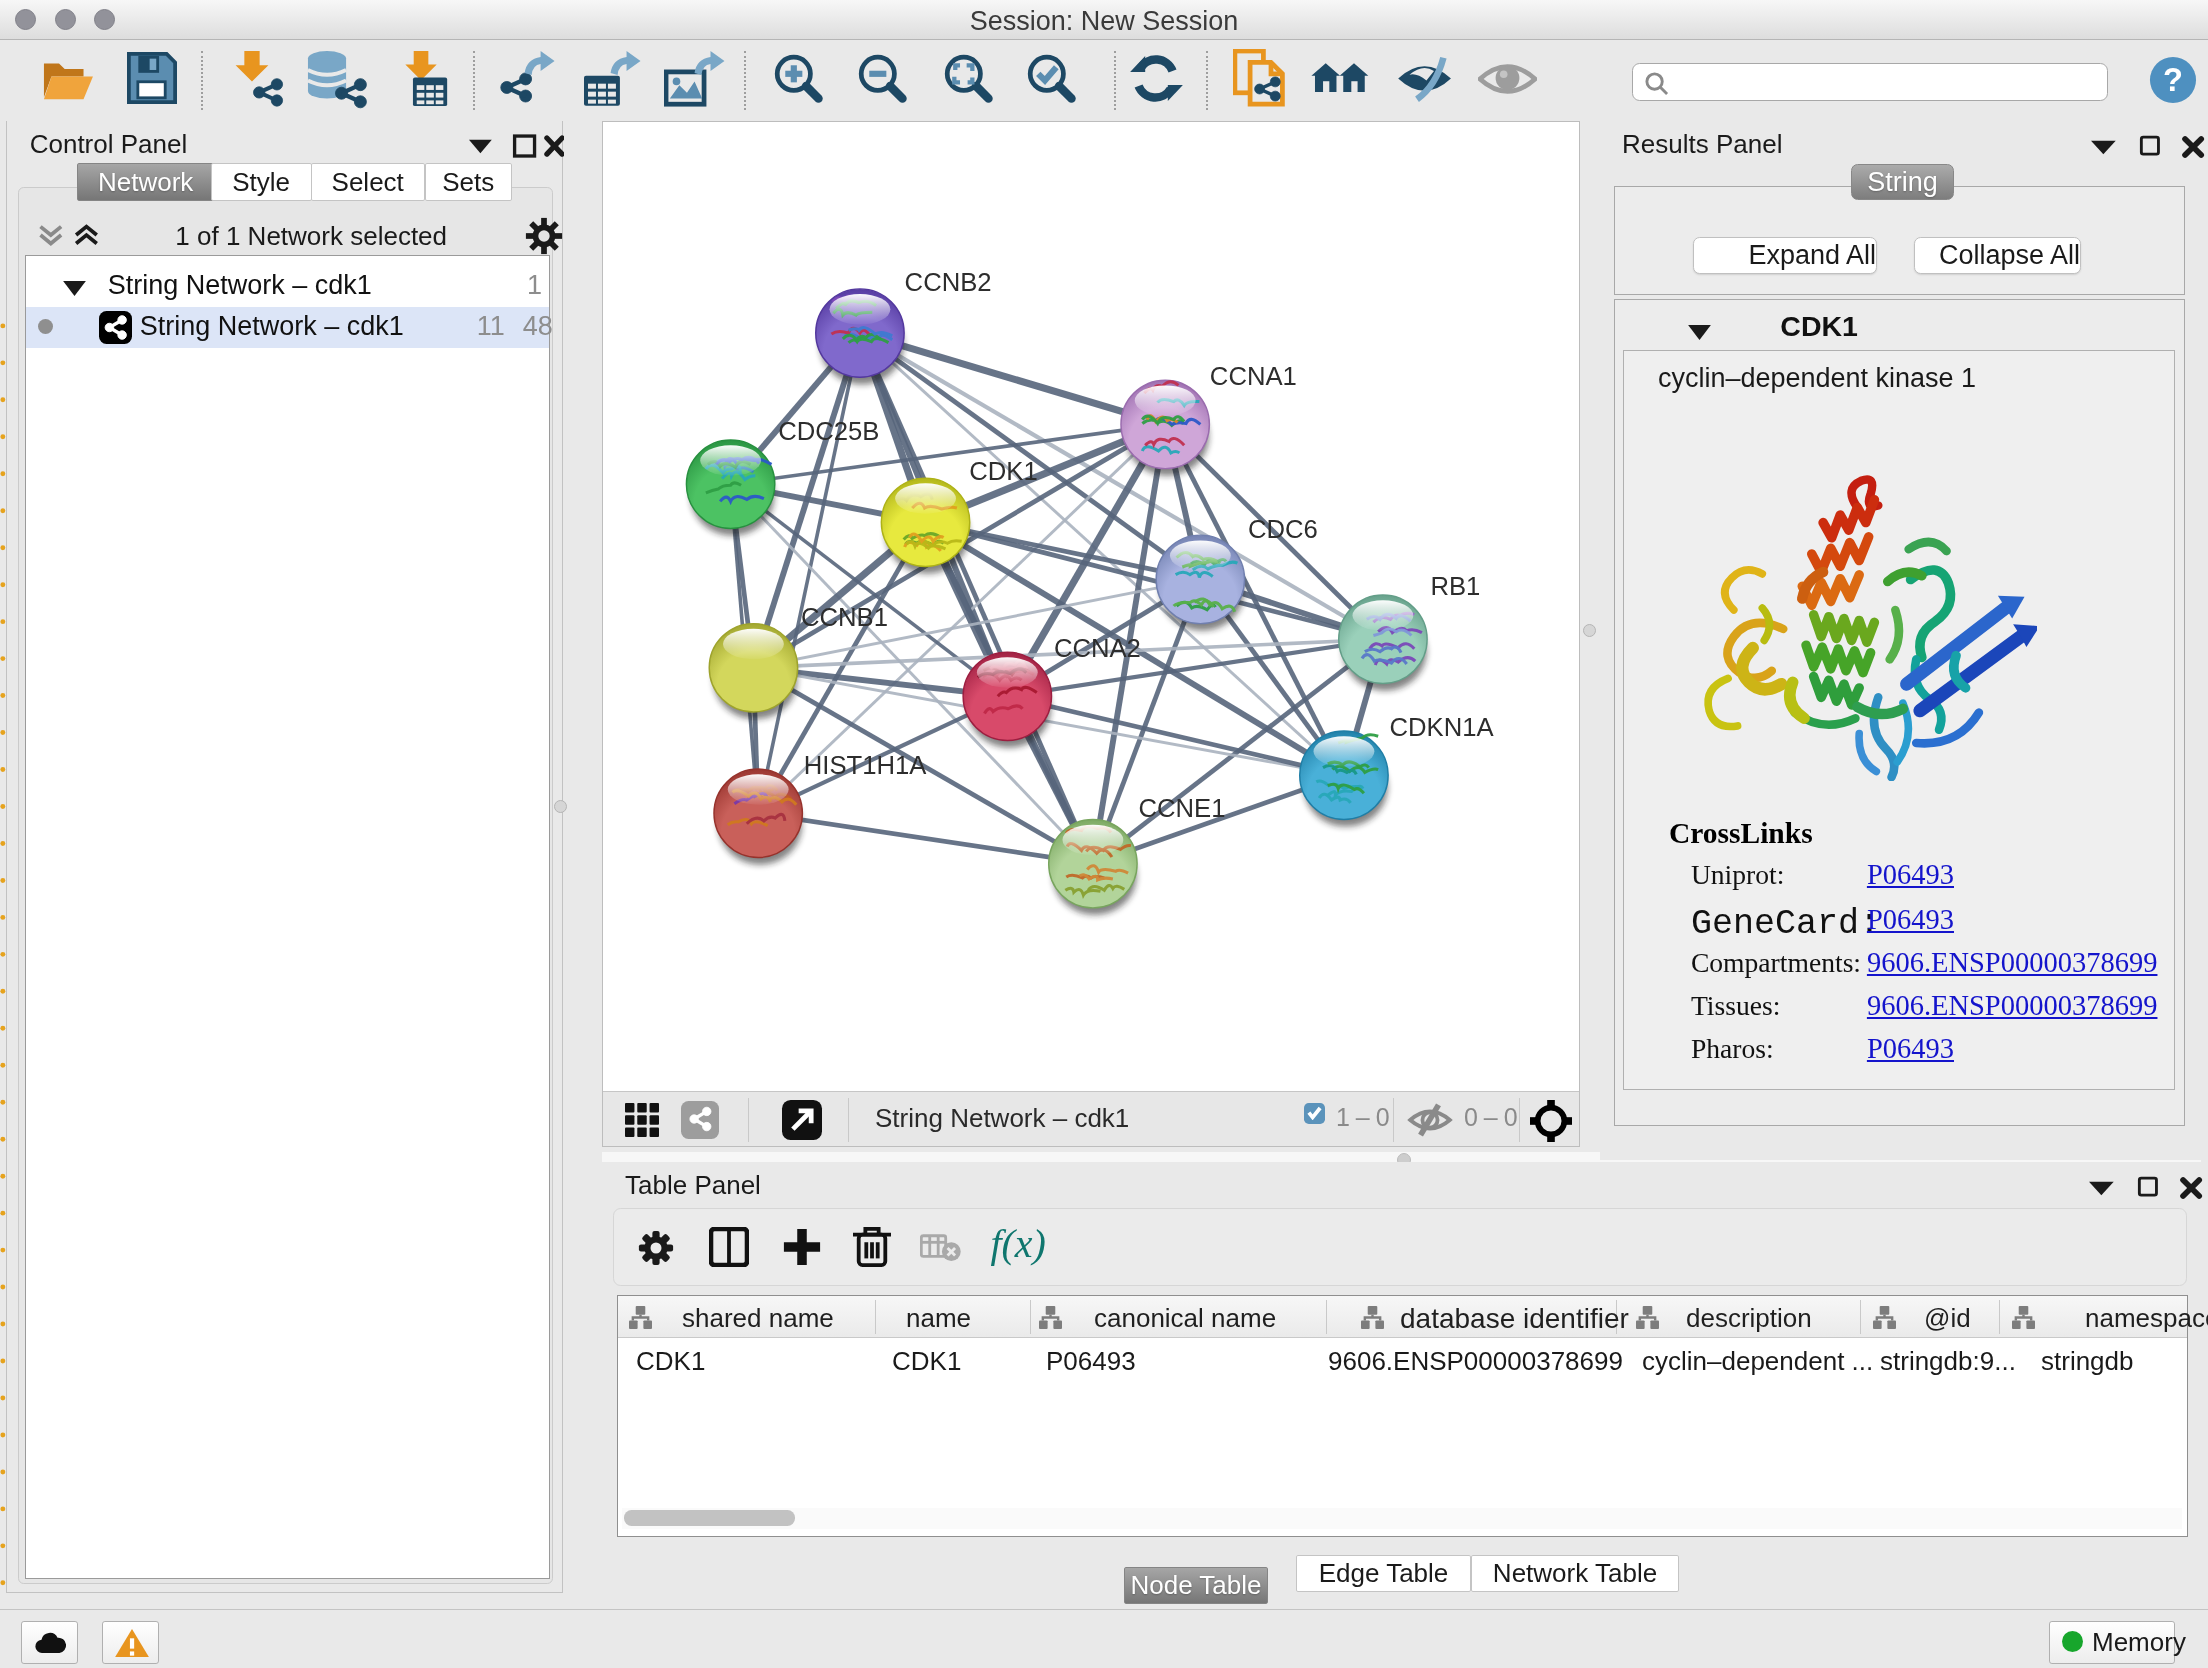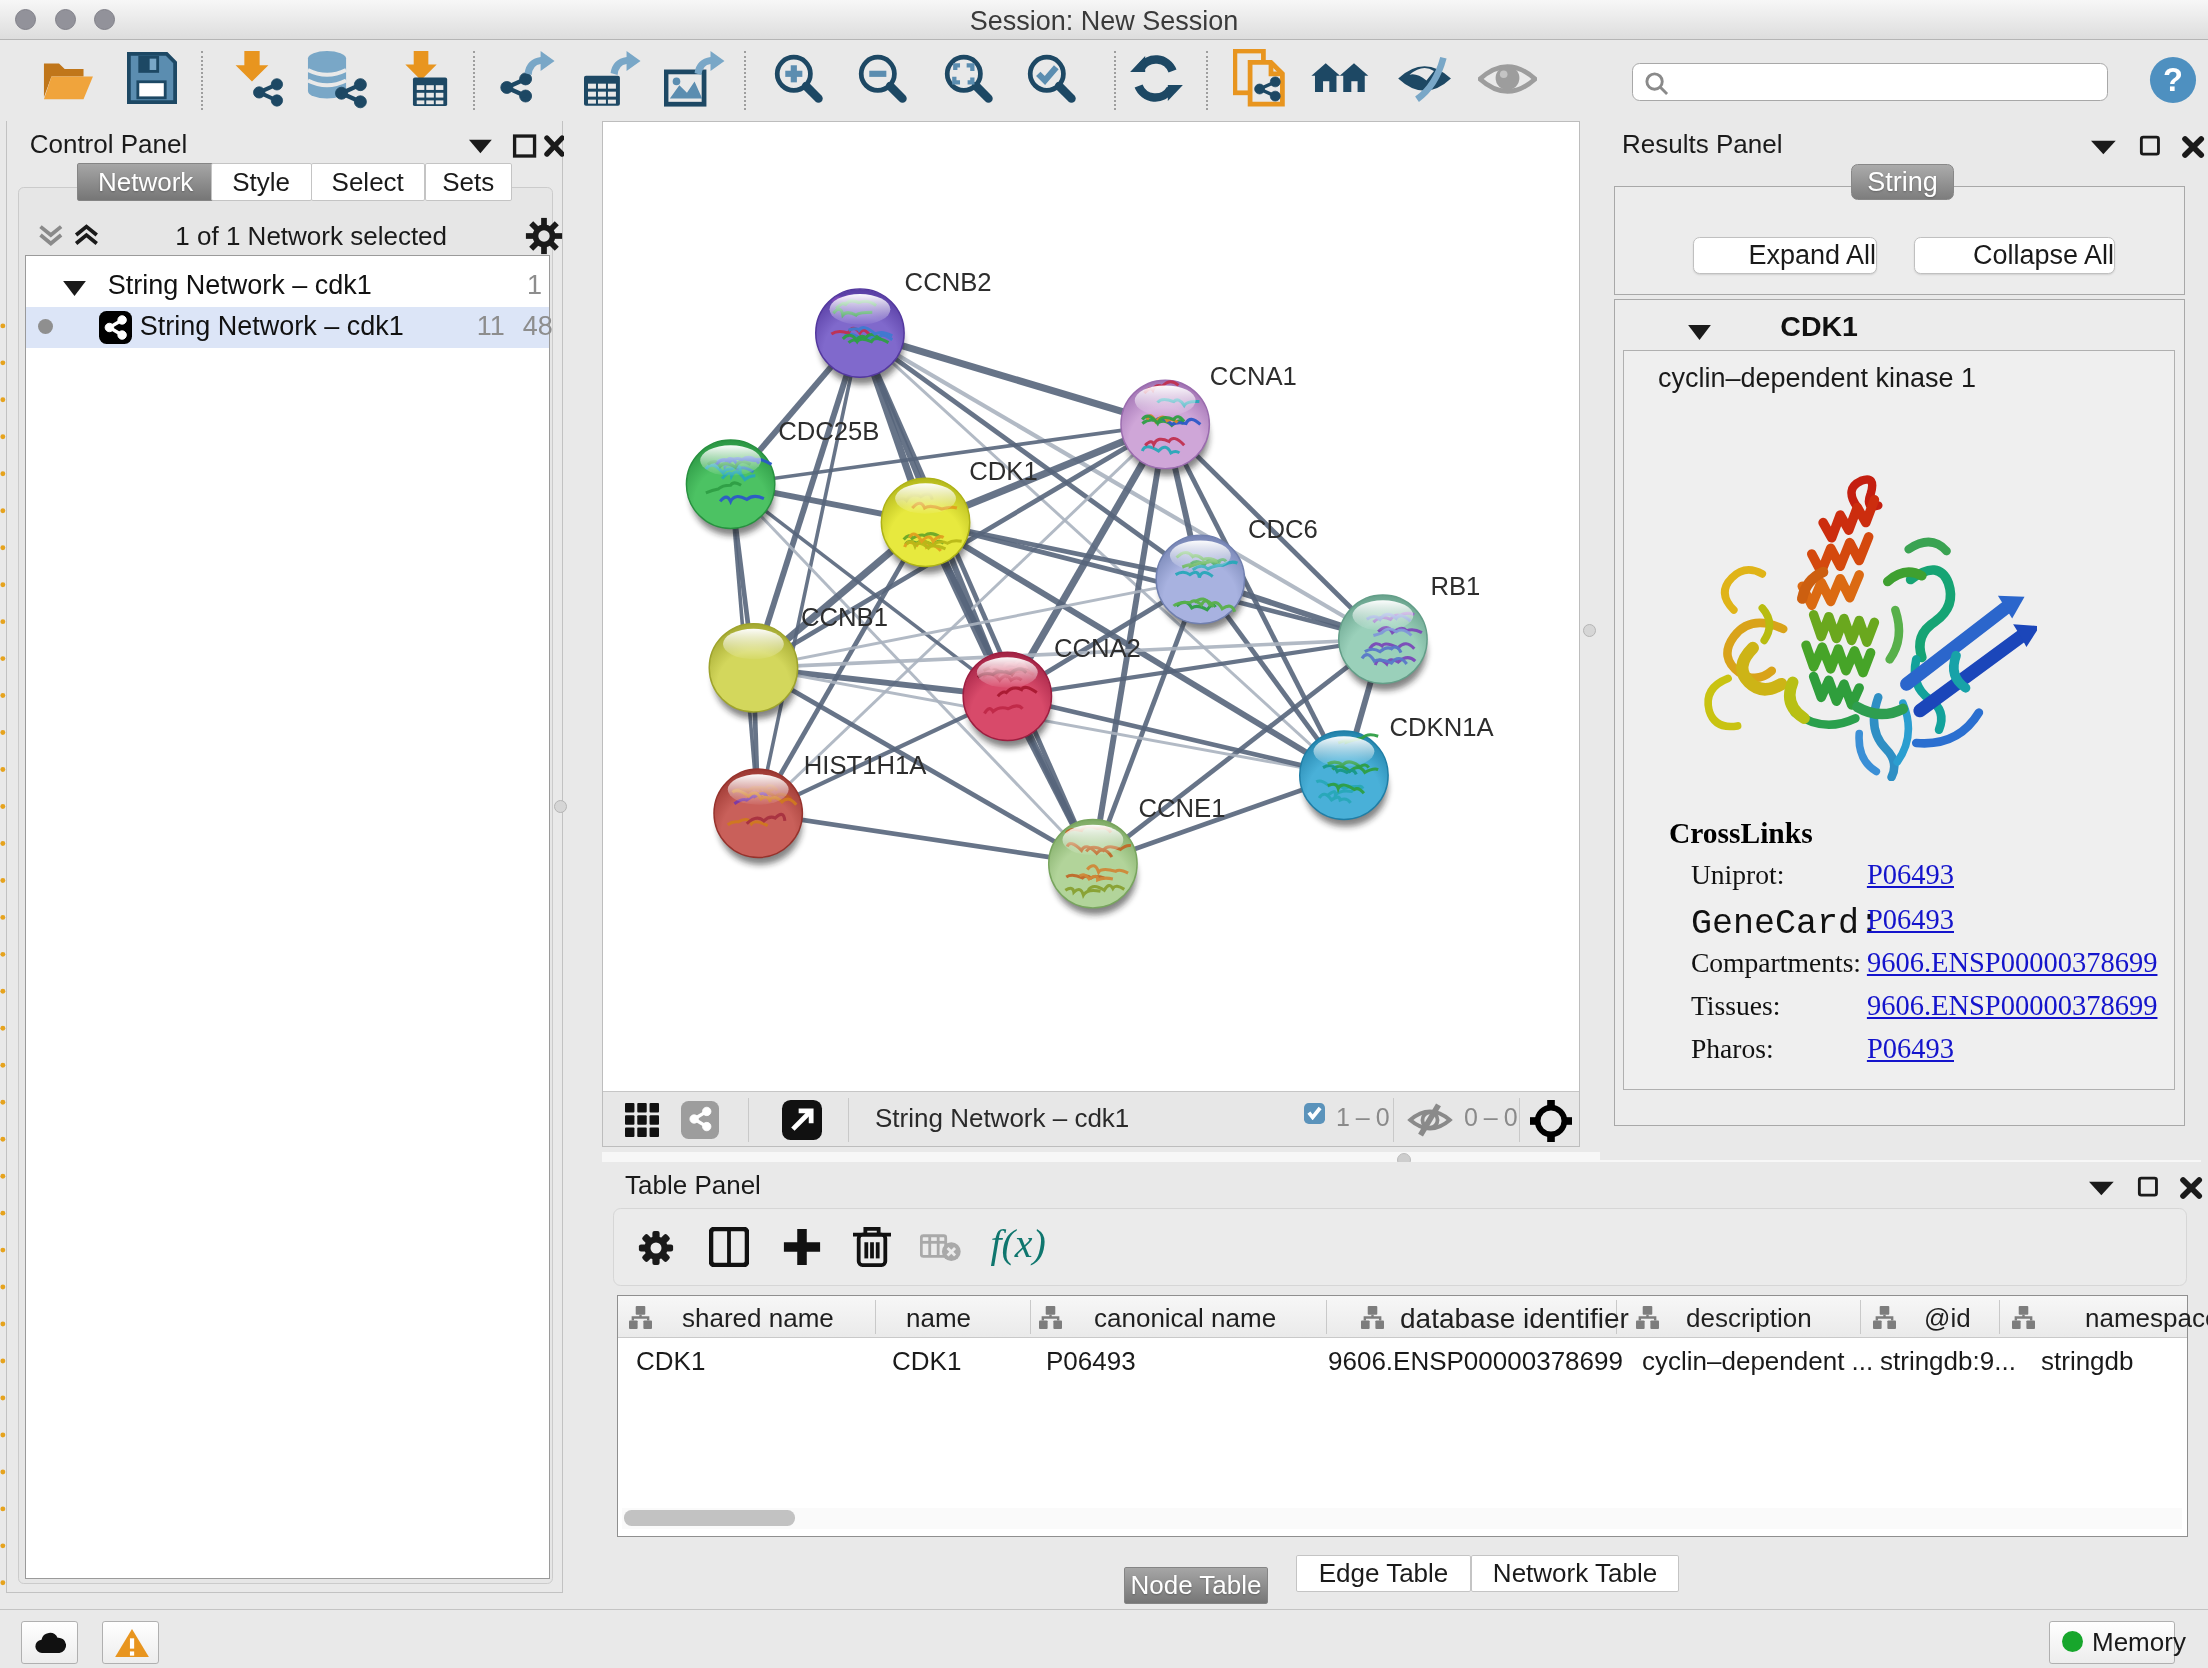--- a/index.html
+++ b/index.html
@@ -640,21 +640,21 @@
 <polygon points="0,7 26,7 13,21" fill="#1a1a1a"></polygon>
 <rect x="53" y="3" width="18" height="18" rx="2" fill="none" stroke="#1a1a1a" stroke-width="3"></rect>
 <g stroke="#1a1a1a" stroke-width="6" stroke-linecap="round">
         <line x1="99" y1="5" x2="116" y2="22"></line>
         <line x1="116" y1="5" x2="99" y2="22"></line>
       </g>
     </svg>
 <div class="rbox" style="left:14.3px;top:65px;width:571px;height:109px;"></div>
 <div class="abs" style="left:251px;top:43px;width:103px;height:36px;background:linear-gradient(#ababab,#7d7d7d);border:1px solid #888;border-radius:6.7px;color:#fff;font-size:27px;text-align:center;line-height:34px;text-shadow:0 1px 1.9px rgba(0,0,0,0.25);">String</div>
 <div class="btn" style="left:93px;top:116px;width:184px;height:37px;line-height:35px;">Expand All</div>
-<div class="btn" style="left:314px;top:116px;width:201px;height:37px;line-height:35px;">Collapse All</div>
+<div class="btn" style="left:314px;top:116px;width:167px;height:37px;line-height:35px;">Collapse All</div>
 <div class="rbox" style="left:14.3px;top:178px;width:571px;height:827px;">
  <svg class="abs" style="left:72px;top:23px;" width="25" height="18" viewBox="0 0 26 19">
         <polygon points="1,2 25,2 13,18" fill="#1a1a1a"></polygon>
       </svg>
  <span class="abs" style="left:165px;top:9.5px;font-size:28.5px;font-weight:bold;color:#111;">CDK1</span>
  <div class="abs" style="left:7.6px;top:50px;width:552px;height:740px;background:#efefef;border:1px solid #b0b0b0;">
   <span class="abs" style="left:34px;top:12.4px;font-size:27px;color:#1a1a1a;">cyclin–dependent kinase 1</span>
   <svg class="abs" style="left:47px;top:107px;" width="366" height="323" viewBox="0 0 385 340">
           <g fill="none" stroke-linecap="round" stroke-linejoin="round">
             <path d="M196,52 q-14,-20 4,-28 q16,-6 10,14 q-6,16 8,12" stroke="#c41f10" stroke-width="9"></path>

